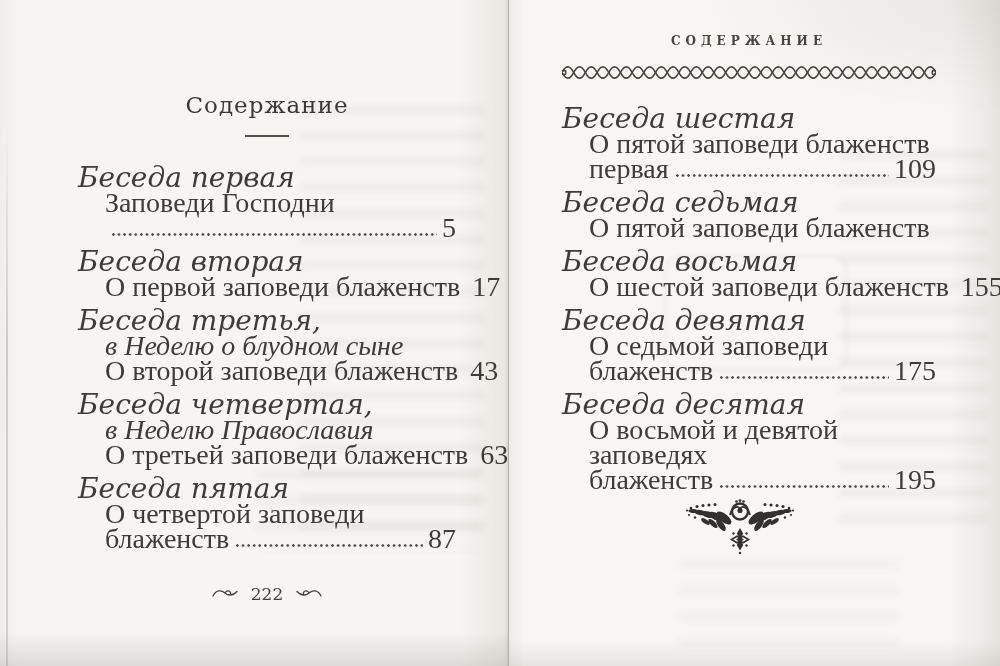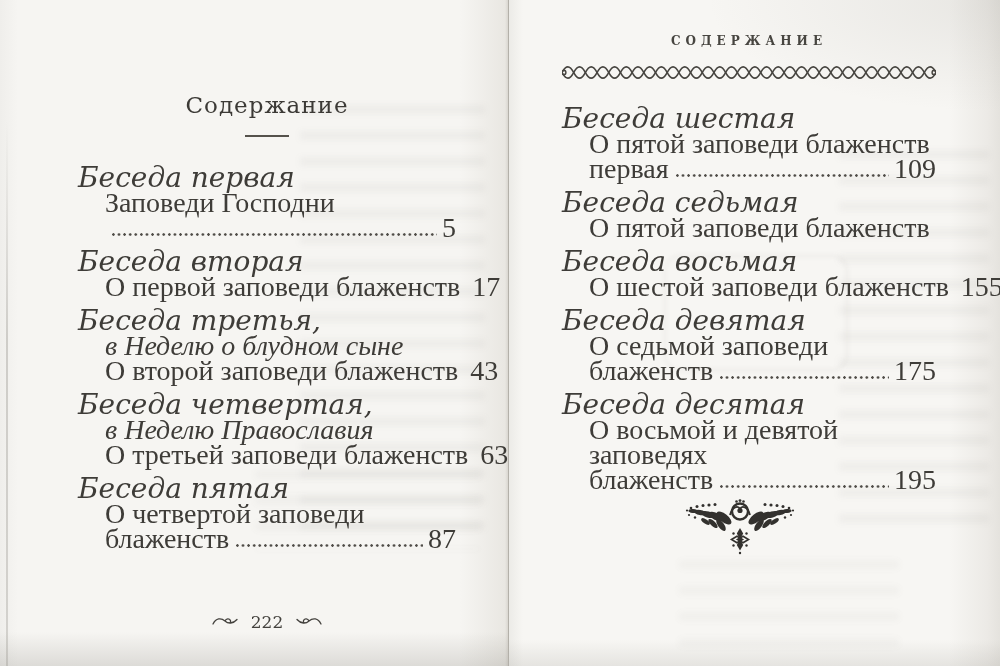--- a/index.html
+++ b/index.html
@@ -57,21 +57,21 @@
   .dots{
     flex:1;align-self:flex-end;height:3px;margin:0 5px 4px 7px;
     background:radial-gradient(circle at 1.4px 1.5px,#504d48 1.05px,rgba(0,0,0,0) 1.5px);
     background-size:5.6px 3px;background-repeat:repeat-x;
   }
   .pg{white-space:nowrap;}
   
   .lp-footer{
     position:absolute;left:78px;top:584px;width:378px;
     display:flex;justify-content:center;align-items:center;gap:13px;
-    font-size:17px;color:#44423e;margin-top:28px;
+    font-size:17px;color:#44423e;
   }
   .flourish svg{display:block;}
   .flourish.mirror svg{transform:scaleX(-1);}
   
   .rp-content{position:absolute;left:562px;top:34px;width:374px;}
   .rp-header{
     font-size:12px;font-weight:bold;letter-spacing:5px;text-align:center;
     color:#474540;
   }
   .ornament-band{margin-top:17px;height:15px;}

